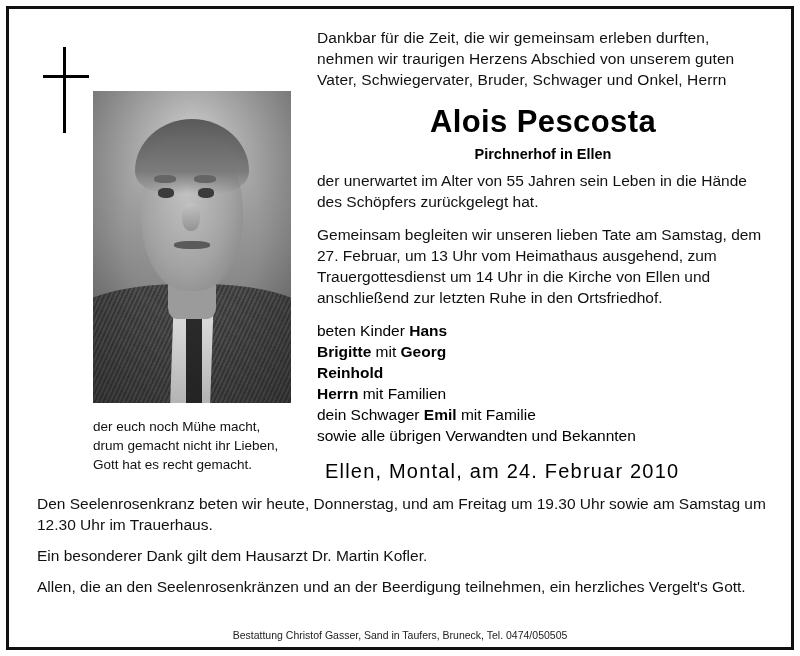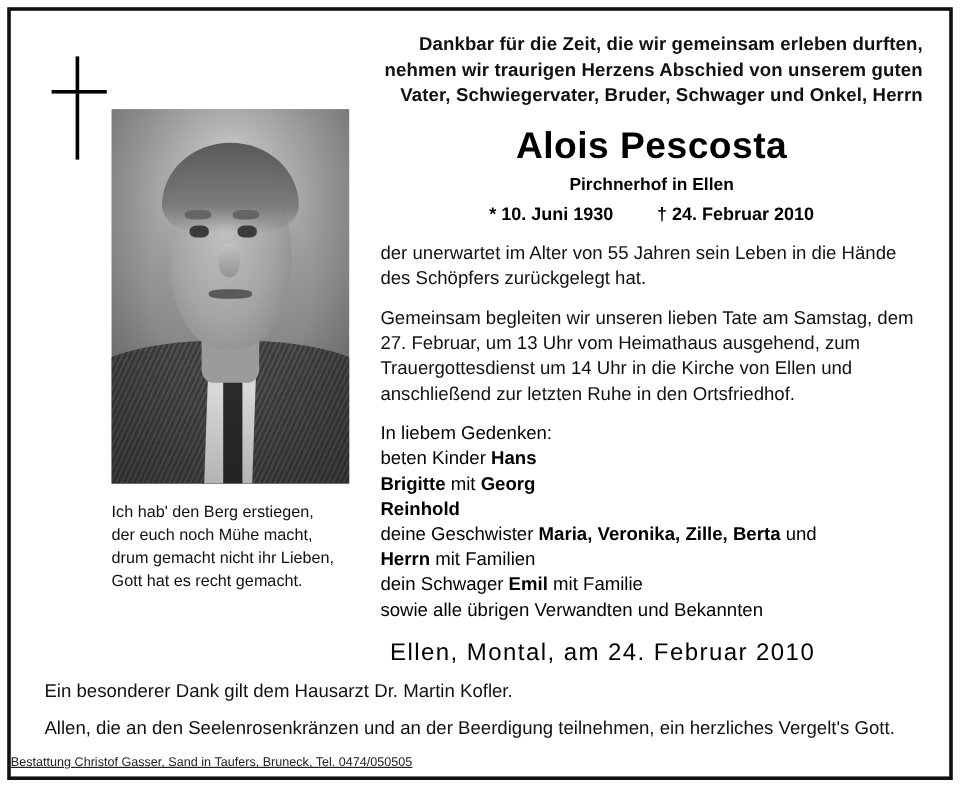--- a/index.html
+++ b/index.html
@@ -200,23 +200,22 @@
     flex: 1 1 auto;
     padding: 18px 22px 0 8px;
   }
   .para {
     font-size: 15.5px;
     line-height: 21px;
     color: #111;
     margin: 0 0 12px 0;
   }
   .intro {
-    font-weight: bold;
+    font-weight: normal;
     letter-spacing: 0.1px;
-    text-align: right;
   }
   .name {
     text-align: center;
     font-size: 31px;
     font-weight: bold;
     letter-spacing: 0.4px;
     margin: 14px 0 6px 0;
     color: #000;
   }
   .farm {
@@ -254,24 +253,23 @@
     font-size: 15.5px;
     line-height: 21px;
     margin: 0 0 10px 0;
     color: #111;
   }
   .credit {
     position: absolute;
     left: 0;
     right: 0;
     bottom: 6px;
-    text-align: left;
+    text-align: center;
     font-size: 10.5px;
     color: #222;
-    text-decoration: underline;
   }
 </style>
 </head>
 <body>
 
 <div class="page">
   <div class="frame">
     <div class="inner">
 
       <div class="top">
@@ -294,82 +292,73 @@
             <div class="brow-l"></div>
             <div class="brow-r"></div>
             <div class="eye-l"></div>
             <div class="eye-r"></div>
             <div class="nose"></div>
             <div class="mouth"></div>
             <div class="vign"></div>
           </div>
 
           <div class="verse">
-            <div>Ich hab' den Berg erstiegen,</div>
             <div>der euch noch Mühe macht,</div>
             <div>drum gemacht nicht ihr Lieben,</div>
             <div>Gott hat es recht gemacht.</div>
           </div>
 
         </div>
 
         <div class="right-col">
 
           <p class="para intro">Dankbar für die Zeit, die wir gemeinsam erleben durften, nehmen wir traurigen Herzens Abschied von unserem guten Vater, Schwiegervater, Bruder, Schwager und Onkel, Herrn</p>
 
           <div class="name">Alois Pescosta</div>
 
           <div class="farm">Pirchnerhof in Ellen</div>
 
-          <div class="dates">
-            <span>* 10. Juni 1930</span>
-            <span class="sep"></span>
-            <span>† 24. Februar 2010</span>
-          </div>
 
           <p class="para">der unerwartet im Alter von 55 Jahren sein Leben in die Hände des Schöpfers zurückgelegt hat.</p>
 
           <p class="para">Gemeinsam begleiten wir unseren lieben Tate am Samstag, dem 27. Februar, um 13 Uhr vom Heimathaus ausgehend, zum Trauergottesdienst um 14 Uhr in die Kirche von Ellen und anschließend zur letzten Ruhe in den Ortsfriedhof.</p>
 
           <div class="gedenken">
-            <div>In liebem Gedenken:</div>
 
             <div>
               <span>beten Kinder </span><span class="b">Hans</span>
             </div>
 
             <div>
               <span class="b">Brigitte</span><span> mit </span><span class="b">Georg</span>
             </div>
 
             <div>
               <span class="b">Reinhold</span>
             </div>
 
-            <div>
-              <span>deine Geschwister </span><span class="b">Maria, Veronika, Zille, Berta</span><span> und</span>
-            </div>
 
             <div>
               <span class="b">Herrn</span><span> mit Familien</span>
             </div>
 
             <div>
               <span>dein Schwager </span><span class="b">Emil</span><span> mit Familie</span>
             </div>
 
             <div>sowie alle übrigen Verwandten und Bekannten</div>
           </div>
 
           <div class="place">Ellen, Montal, am 24. Februar 2010</div>
 
         </div>
       </div>
 
       <div class="bottom">
+        <p>Den Seelenrosenkranz beten wir heute, Donnerstag, und am Freitag um 19.30 Uhr sowie am Samstag um 12.30 Uhr im Trauerhaus.</p>
         <p>Ein besonderer Dank gilt dem Hausarzt Dr. Martin Kofler.</p>
         <p>Allen, die an den Seelenrosenkränzen und an der Beerdigung teilnehmen, ein herzliches Vergelt's Gott.</p>
       </div>
 
       <div class="credit">Bestattung Christof Gasser, Sand in Taufers, Bruneck, Tel. 0474/050505</div>
 
     </div>
   </div>
 </div>
 

